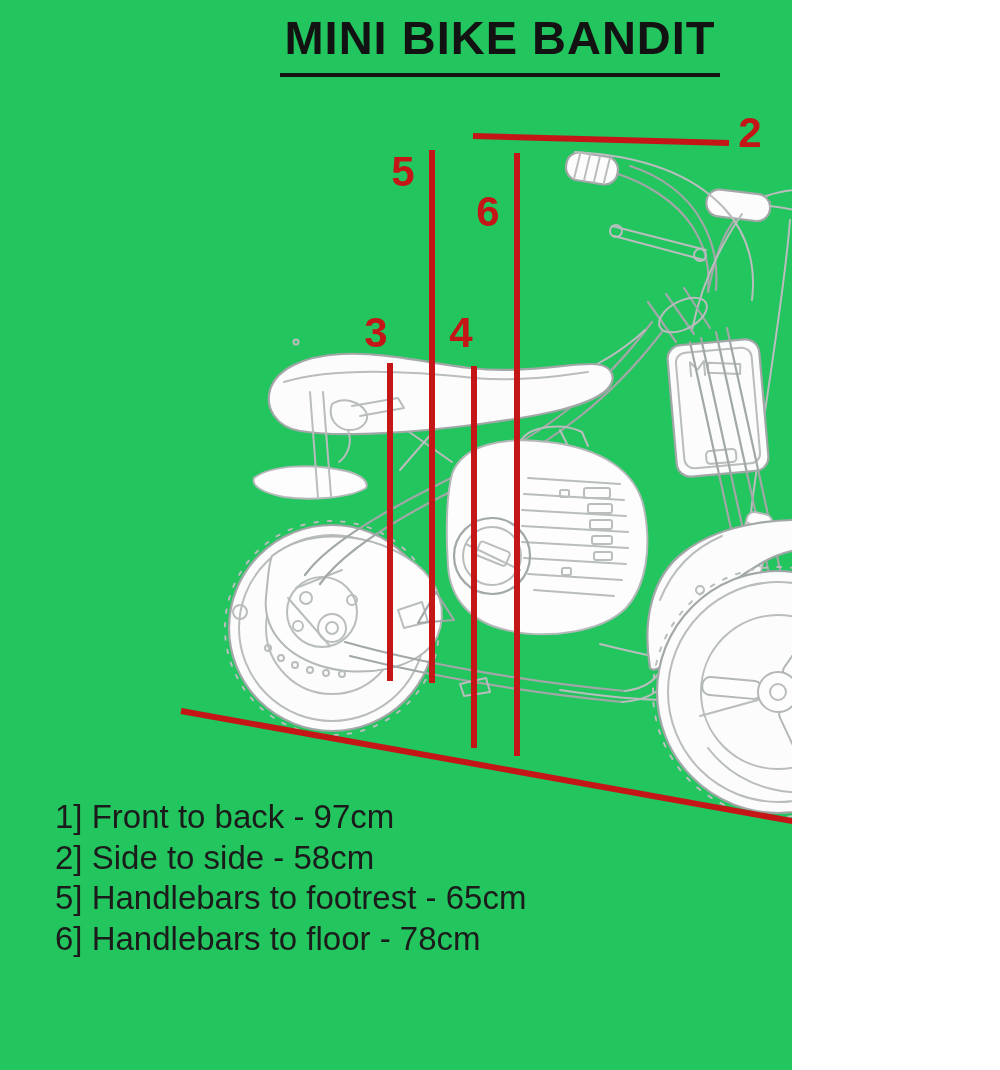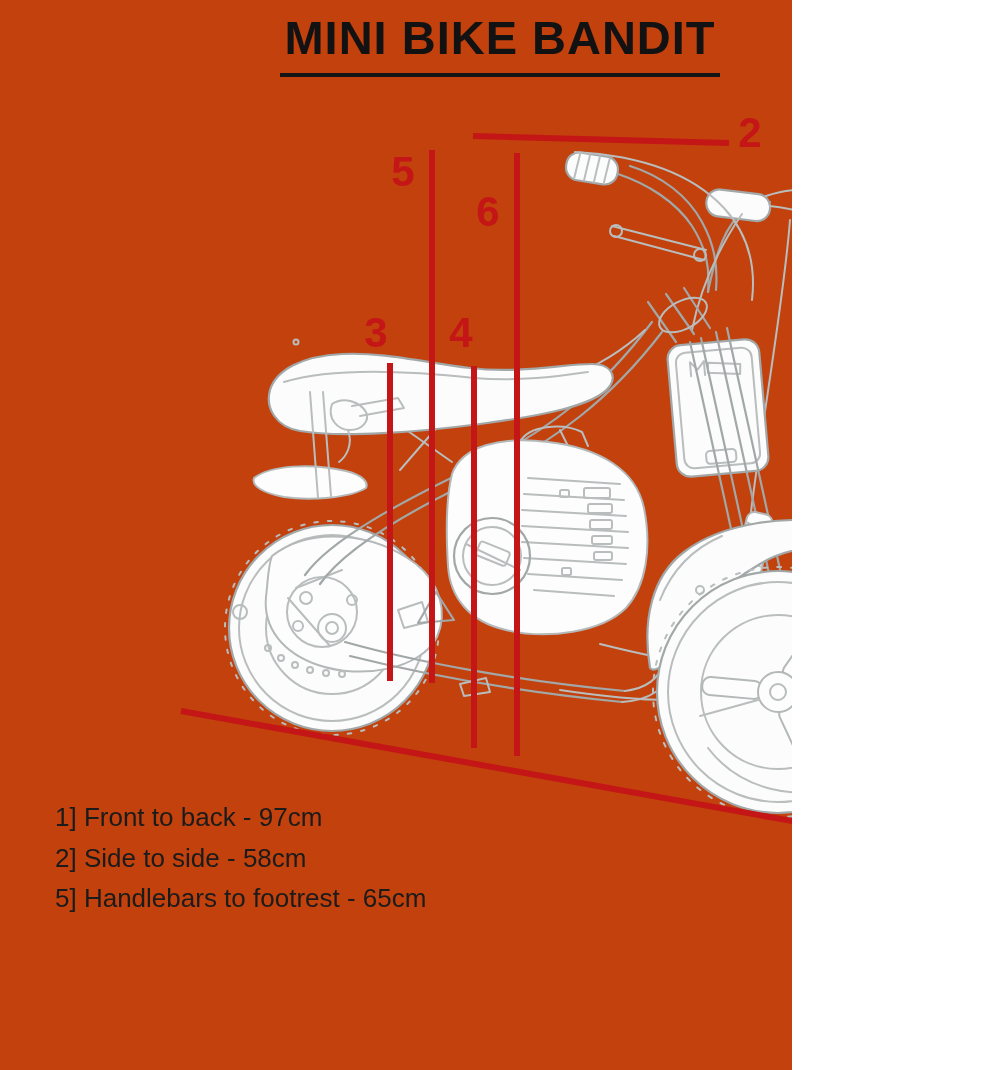--- a/index.html
+++ b/index.html
@@ -1,19 +1,19 @@
 <!DOCTYPE html>
 <html><head>
 <meta charset="utf-8">
 <style>
   html,body{margin:0;padding:0;background:#ffffff;}
   .page{
     position:relative;
     width:792px;height:1070px;
-    background:#c2410c;
+    background:#22c55e;
     overflow:hidden;
     font-family:"Liberation Sans", sans-serif;
   }
   .title-wrap{
     position:absolute;top:10px;left:0;width:1000px;
     text-align:center;
   }
   .title{
     display:inline-block;
     margin:0;
@@ -26,21 +26,21 @@
     font-family:"Liberation Sans", sans-serif;
   }
   svg.diagram{position:absolute;left:0;top:0;}
   .legend{
     position:absolute;
     left:55px;
     top:797px;
     color:#1b1b1b;
   }
   .legend-row{
-    font-size:26px;
+    font-size:33px;
     line-height:40.5px;
     white-space:nowrap;
   }
   .dim-num{
     font-family:"Liberation Sans", sans-serif;
     font-size:42px;
     font-weight:bold;
     fill:#c41616;
   }
   .art{stroke:#b9bdbd;fill:none;stroke-width:2;stroke-linecap:round;stroke-linejoin:round;}
@@ -223,15 +223,16 @@
       <text class="dim-num" x="461" y="347">4</text>
       <text class="dim-num" x="403" y="186">5</text>
       <text class="dim-num" x="488" y="226">6</text>
     </g>
   </svg>
 
   <div class="legend">
     <div class="legend-row">1] Front to back - 97cm</div>
     <div class="legend-row">2] Side to side - 58cm</div>
     <div class="legend-row">5] Handlebars to footrest - 65cm</div>
+    <div class="legend-row">6] Handlebars to floor - 78cm</div>
   </div>
 
 </div>
 
 </body></html>

